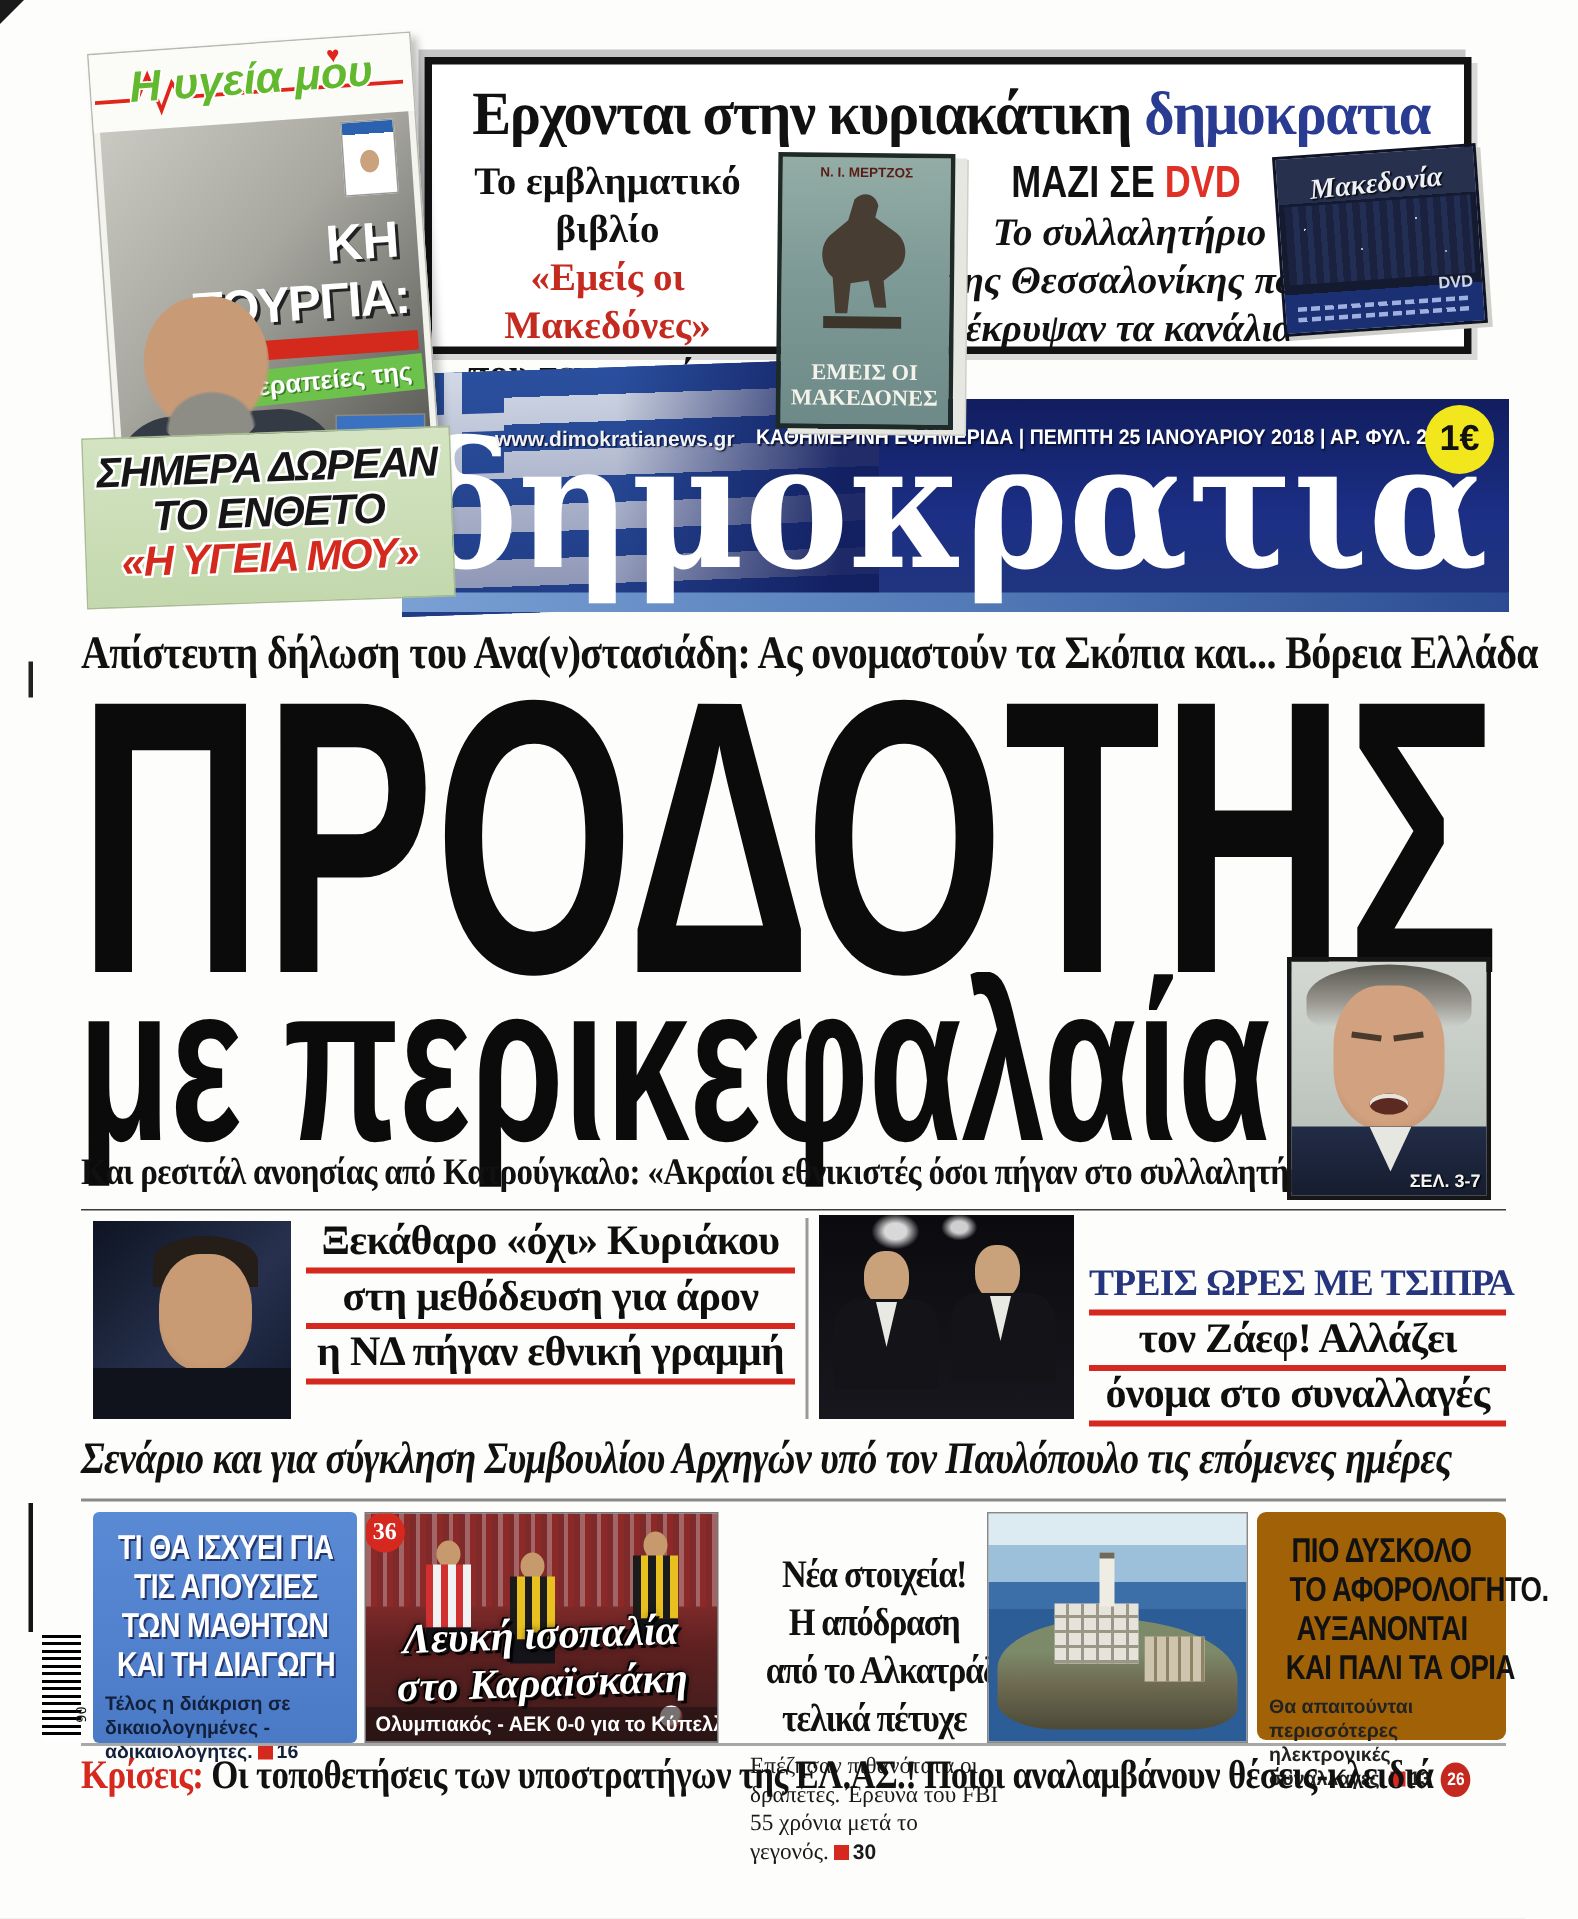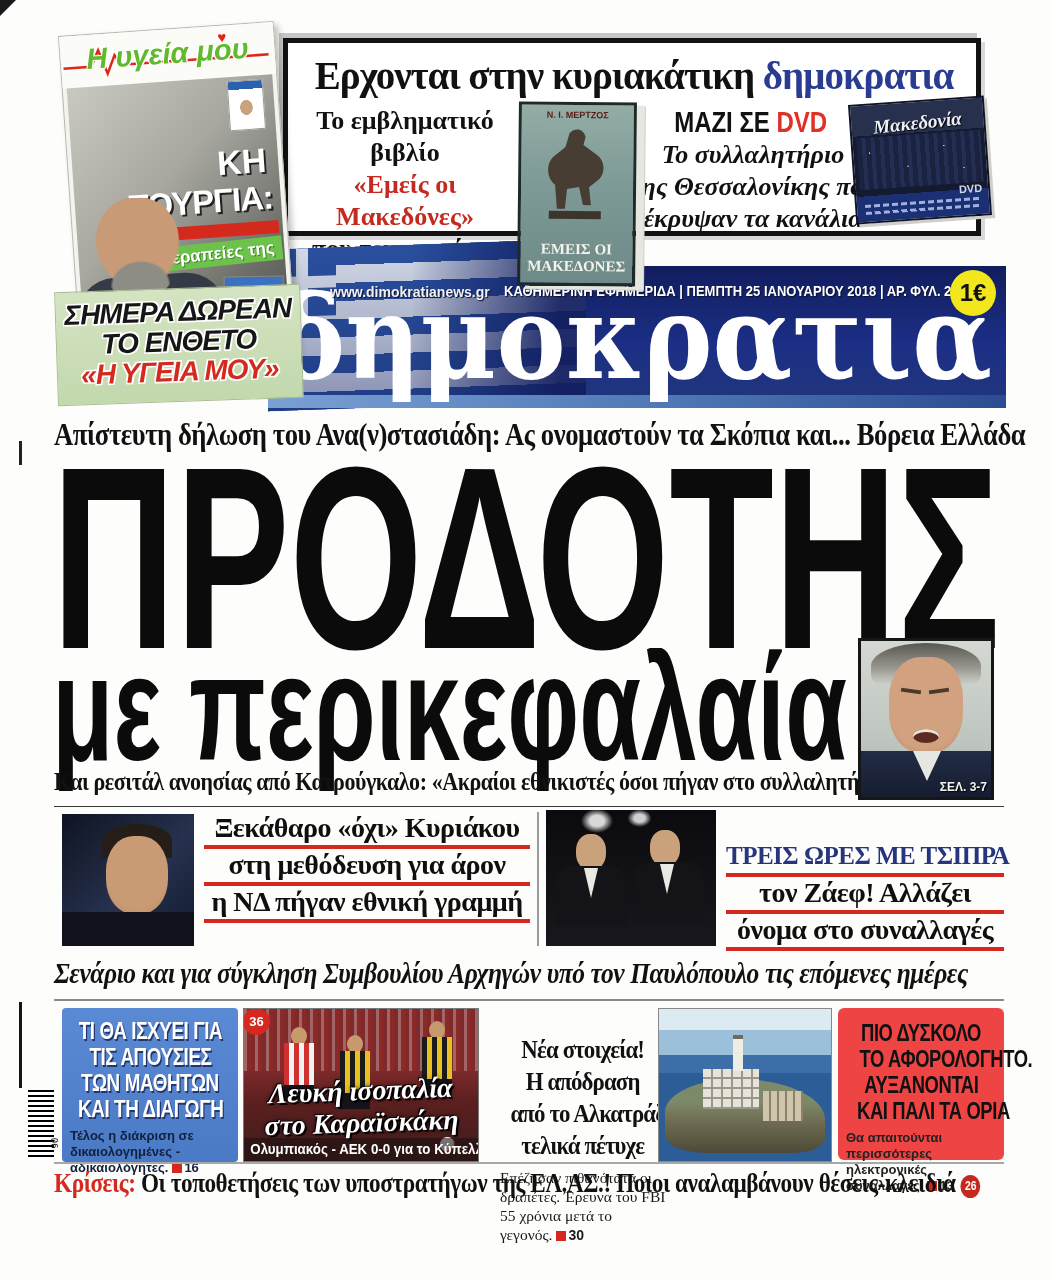--- a/index.html
+++ b/index.html
@@ -150,21 +150,21 @@
                  letter-spacing:-0.5px;white-space:nowrap;text-shadow:1.5px 1.5px 0 #23366b;}
   .boxcap{font-family:"Liberation Sans",sans-serif;font-weight:700;font-size:13px;line-height:16px;color:#13203c;
           padding:6px 8px 0;text-align:left;}
   .redsq{display:inline-block;width:10px;height:10px;background:#d5281f;margin:0 2px -1px 4px;}
 
   .foot{left:243px;top:1008px;width:236px;height:154px;overflow:hidden;border:1px solid #777;box-sizing:border-box;
         background:linear-gradient(180deg,#7e2a2a 0 40%,#5d2020 60%,#3f1c1c);}
   .foot-crowd{left:0;top:0;width:100%;height:62px;
         background:repeating-linear-gradient(90deg,rgba(255,255,255,.28) 0 3px,rgba(180,40,40,.25) 3px 7px,transparent 7px 11px);}
   .badge36{left:-1px;top:-1px;width:27px;height:27px;border-radius:50%;background:#d5281f;color:#fff;z-index:3;
-           font-family:Liberation Sans, sans-serif;font-weight:900;font-size:13px;line-height:27px;text-align:center;}
+           font-family:Liberation Serif, serif;font-weight:900;font-size:16px;line-height:27px;text-align:center;}
   .player{position:absolute;}
   .p-head{width:16px;height:18px;border-radius:50%;background:#c79a6d;margin:0 auto;}
   .p-torso{width:30px;height:42px;margin-top:-2px;}
   .p-red{background:repeating-linear-gradient(90deg,#d03030 0 5px,#f2f2f2 5px 10px);}
   .p-aek{background:repeating-linear-gradient(90deg,#1b1b1b 0 5px,#e8c020 5px 10px);}
   .p-shorts{width:30px;height:16px;background:#14141a;}
   .ball{left:196px;top:128px;width:15px;height:15px;border-radius:50%;background:radial-gradient(circle at 35% 35%,#fff 0 55%,#d5412f 70%);}
   .foot-h{left:0;top:66px;width:100%;text-align:center;color:#fff;font-weight:700;font-style:italic;font-size:28px;
           line-height:32px;text-shadow:2px 2px 0 #000,-1px -1px 0 #000,0 0 5px #000;transform:rotate(-2deg);white-space:nowrap;}
   .foot-cap{left:0;bottom:0;width:100%;height:23px;background:rgba(30,16,16,.6);color:#fff;
@@ -179,21 +179,21 @@
       background:linear-gradient(180deg,#dcebf2 0 14%,#9cc0da 14% 30%,#3c6ea8 30% 42%,#2c5d97 42% 100%);}
   .alc-rock{left:6px;bottom:8px;width:160px;height:74px;border-radius:45% 55% 20% 25%;
       background:linear-gradient(180deg,#7c8a6a 0 30%,#6d6a50 60%,#4c4a38);}
   .alc-bldg{left:44px;bottom:52px;width:56px;height:40px;background:#e6e3da;
       background-image:repeating-linear-gradient(90deg,transparent 0 8px,#9a9788 8px 10px),
                        repeating-linear-gradient(180deg,transparent 0 8px,#9a9788 8px 10px);}
   .alc-tower{left:74px;bottom:90px;width:10px;height:32px;background:#efece4;border-top:4px solid #6e6a5e;}
   .alc-bldg2{left:104px;bottom:40px;width:40px;height:30px;background:#cfc5ae;
       background-image:repeating-linear-gradient(90deg,transparent 0 6px,#8d8468 6px 8px);}
 
-  .taxbox{left:838px;top:1008px;width:166px;height:152px;background:#ef4444;border-radius:6px;
+  .taxbox{left:838px;top:1008px;width:166px;height:152px;background:#a16207;border-radius:6px;
           text-align:center;padding-top:12px;box-sizing:border-box;}
   .taxbox .ln{font-family:"Liberation Sans",sans-serif;font-weight:900;font-size:23px;line-height:26px;color:#111;
               letter-spacing:-0.5px;white-space:nowrap;}
   .taxbox .boxcap{color:#222;}
 
   
   .footer{left:54px;top:1168px;white-space:nowrap;font-weight:700;font-size:27px;letter-spacing:-0.5px;}
   .footer .lbl{color:#d5281f;font-weight:900;}
   .pgcircle{display:inline-block;width:23px;height:23px;border-radius:50%;background:#c4281e;color:#fff;
             font-family:"Liberation Sans",sans-serif;font-weight:700;font-size:12px;line-height:23px;

